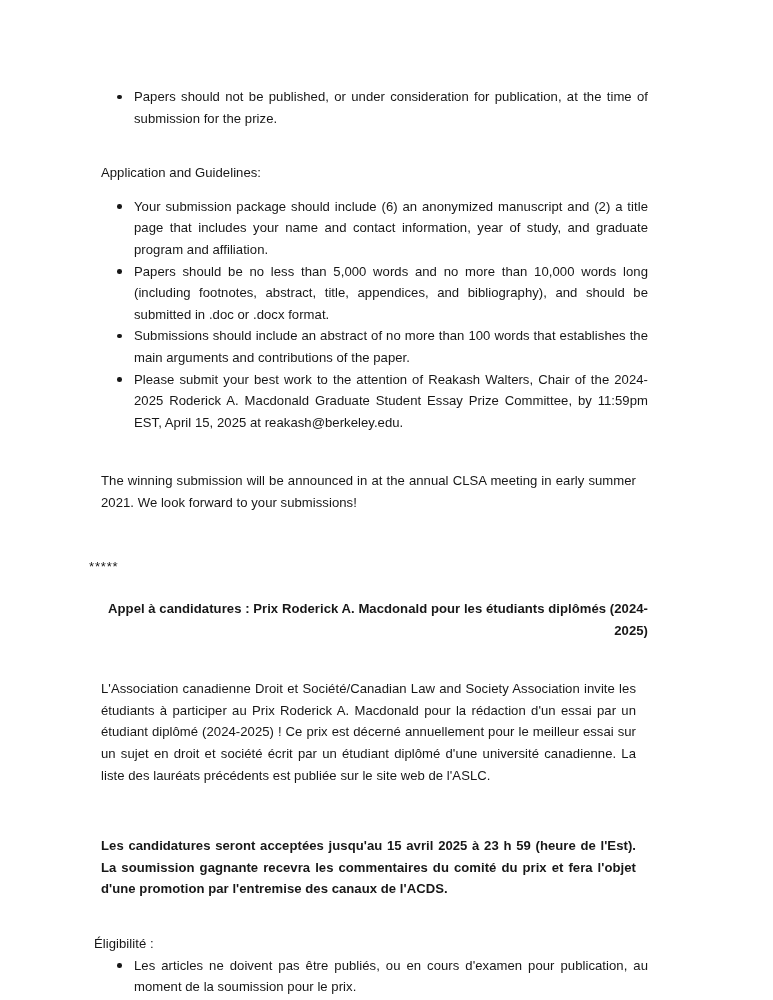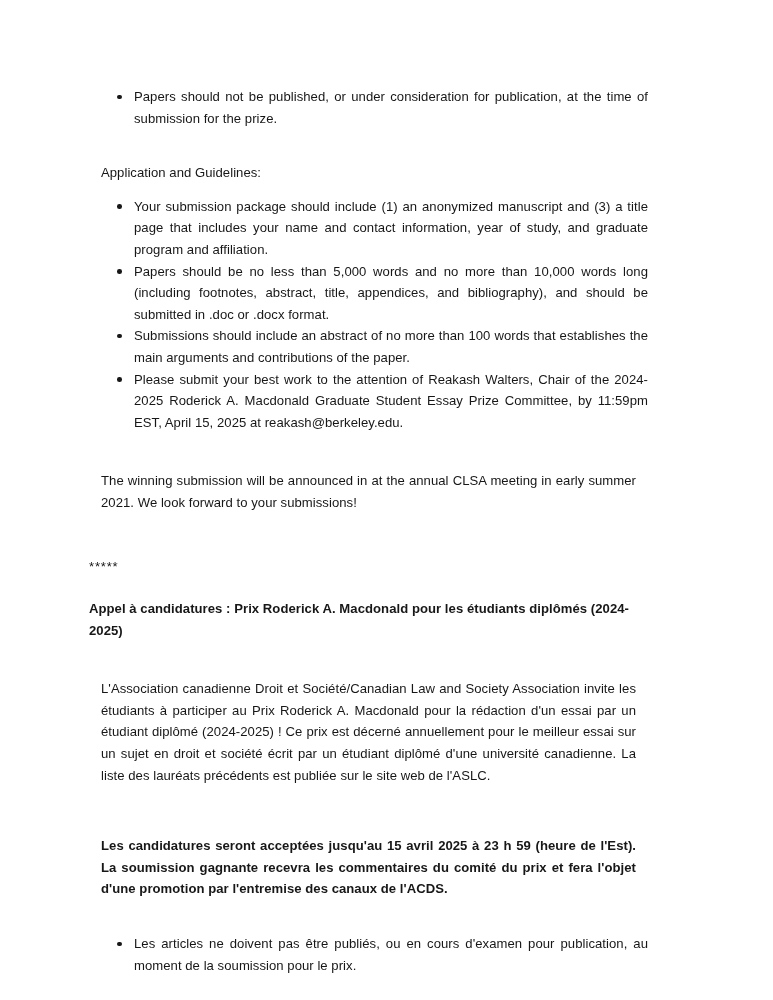--- a/index.html
+++ b/index.html
@@ -62,21 +62,21 @@
   .asterisks {
     font-size: 13.1px;
     line-height: 21.6px;
     letter-spacing: 0.8px;
     margin: 0;
   }
   .heading-fr {
     font-size: 13.1px;
     line-height: 21.6px;
     font-weight: bold;
-    text-align: left;
+    text-align: right;
     margin: 0;
     letter-spacing: 0.05px;
   }
   .elig-label {
     font-size: 13.1px;
     line-height: 21.6px;
     margin: 0 0 0 5px;
     letter-spacing: 0.05px;
   }
 </style>
@@ -87,21 +87,21 @@
 
   <ul class="bullets">
     <li>Papers should not be published, or under consideration for publication, at the time of submission for the prize.</li>
   </ul>
 
   <div class="spacer-md"></div>
 
   <p class="para">Application and Guidelines:</p>
 
   <ul class="bullets">
-    <li>Your submission package should include (1) an anonymized manuscript and (3) a title page that includes your name and contact information, year of study, and graduate program and affiliation.</li>
+    <li>Your submission package should include (6) an anonymized manuscript and (2) a title page that includes your name and contact information, year of study, and graduate program and affiliation.</li>
     <li>Papers should be no less than 5,000 words and no more than 10,000 words long (including footnotes, abstract, title, appendices, and bibliography), and should be submitted in .doc or .docx format.</li>
     <li>Submissions should include an abstract of no more than 100 words that establishes the main arguments and contributions of the paper.</li>
     <li>Please submit your best work to the attention of Reakash Walters, Chair of the 2024-2025 Roderick A. Macdonald Graduate Student Essay Prize Committee, by 11:59pm EST, April 15, 2025 at reakash@berkeley.edu.</li>
   </ul>
 
   <div class="spacer-lg"></div>
 
   <p class="para">The winning submission will be announced in at the annual CLSA meeting in early summer 2021. We look forward to your submissions!</p>
 
   <div class="spacer-xl"></div>
@@ -115,18 +115,19 @@
   <div class="spacer-lg"></div>
 
   <p class="para">L'Association canadienne Droit et Société/Canadian Law and Society Association invite les étudiants à participer au Prix Roderick A. Macdonald pour la rédaction d'un essai par un étudiant diplômé (2024-2025) ! Ce prix est décerné annuellement pour le meilleur essai sur un sujet en droit et société écrit par un étudiant diplômé d'une université canadienne. La liste des lauréats précédents est publiée sur le site web de l'ASLC.</p>
 
   <div class="spacer-lg"></div>
 
   <p class="para bold">Les candidatures seront acceptées jusqu'au 15 avril 2025 à 23 h 59 (heure de l'Est). La soumission gagnante recevra les commentaires du comité du prix et fera l'objet d'une promotion par l'entremise des canaux de l'ACDS.</p>
 
   <div class="spacer-md"></div>
 
+  <p class="elig-label">Éligibilité :</p>
 
   <ul class="bullets">
     <li>Les articles ne doivent pas être publiés, ou en cours d'examen pour publication, au moment de la soumission pour le prix.</li>
   </ul>
 
 </div>
 
 </body></html>

